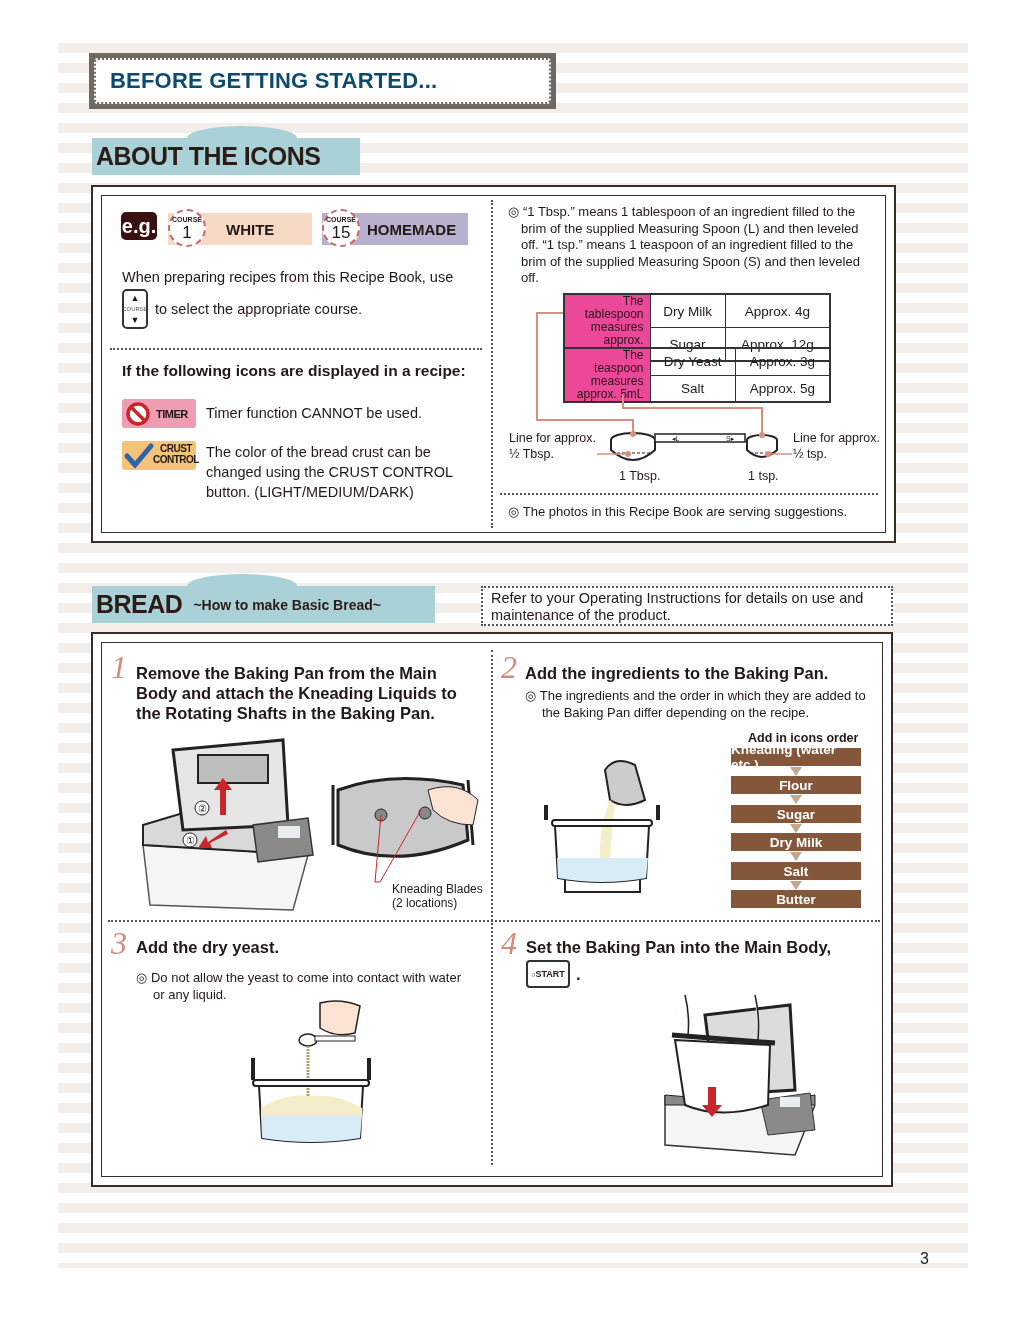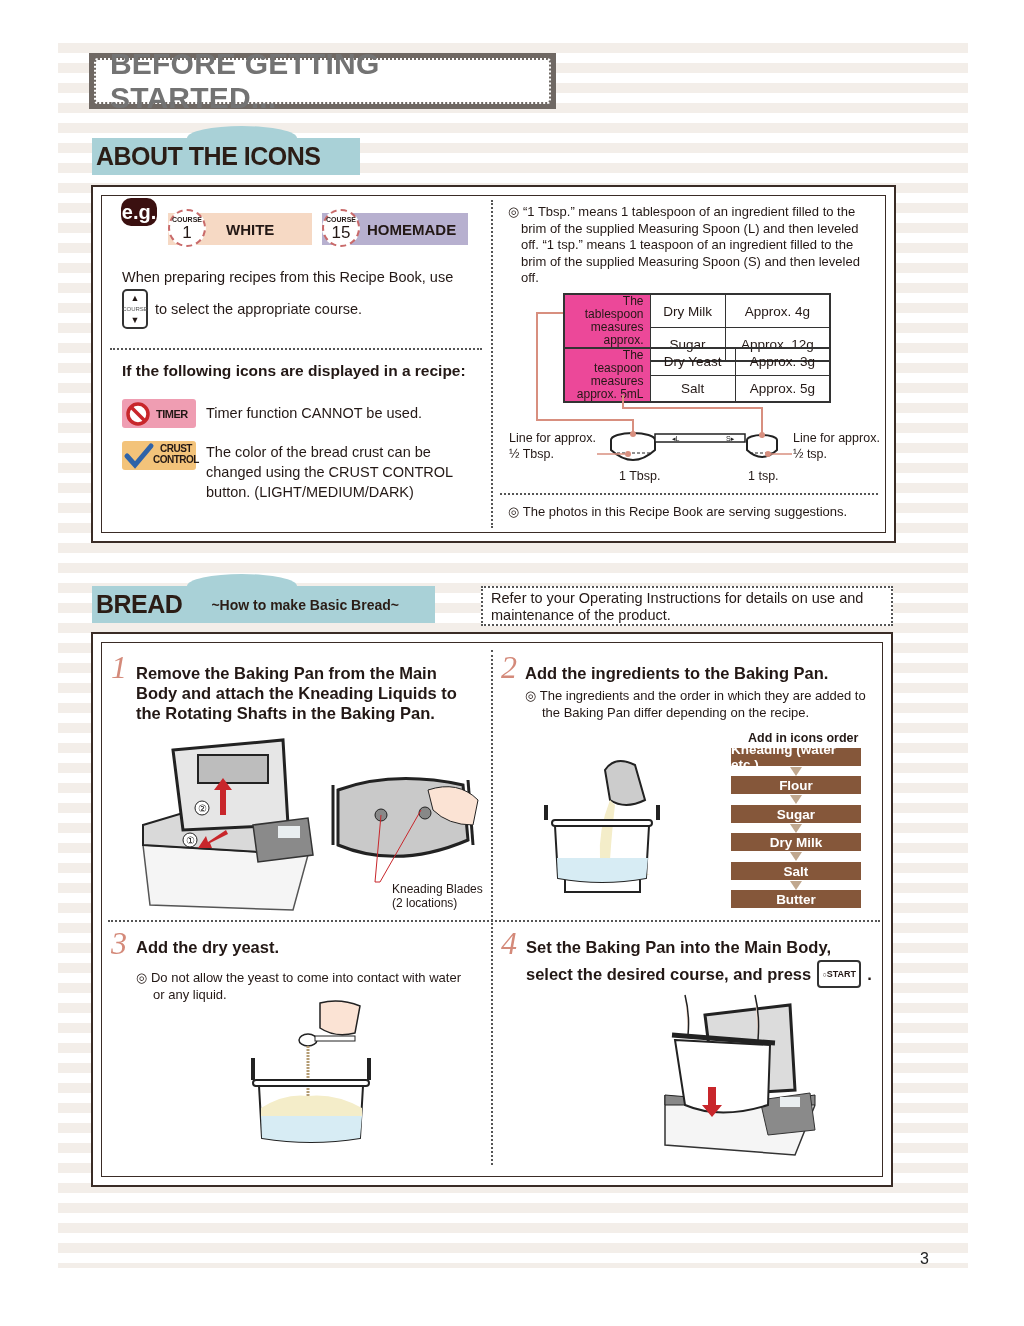--- a/index.html
+++ b/index.html
@@ -1,35 +1,35 @@
 <!DOCTYPE html>
 <html><head>
 <meta charset="utf-8">
 <style>
 *{box-sizing:border-box;margin:0;padding:0}
 body{width:1024px;height:1326px;background:#fff;font-family:"Liberation Sans",sans-serif;color:#231815;position:relative;overflow:hidden}
 .page{position:absolute;left:58px;top:43px;width:910px;height:1225px;
  background:repeating-linear-gradient(to bottom,#f3eee9 0px,#f3eee9 10px,#ffffff 10px,#ffffff 20px)}
 .title-box{position:absolute;left:89px;top:53px;width:467px;height:56px;background:#6f6863;padding:5px}
 .title-inner{width:100%;height:100%;background:#fff;border-radius:4px;border:2px dotted #6f6863;display:flex;align-items:center;padding-left:14px}
-.title-inner span{font-weight:bold;font-size:30px;letter-spacing:.2px;color:#737373}
+.title-inner span{font-weight:bold;font-size:22px;letter-spacing:.2px;color:#0c4a6e}
 .sec-tab{position:absolute;background:#a9d1d7;display:flex;align-items:center;padding-left:4px}
 .sec-tab::before{content:"";position:absolute;top:-12px;width:110px;height:24px;background:#a9d1d7;border-radius:50% 50% 0 0}
 .sec-tab.icons::before{left:95px}
 .sec-tab.bread::before{left:95px}
 .sec-tab .t{position:relative;font-weight:bold;font-size:25px;color:#2b1d16;letter-spacing:-.5px}
-.sec-tab .sub{position:relative;font-weight:bold;font-size:14px;color:#2b1d16;margin-left:29px}
+.sec-tab .sub{position:relative;font-weight:bold;font-size:14px;color:#2b1d16;margin-left:11px}
 .frame{position:absolute;border:2px solid #3a2c26;background:#fff;padding:6px}
 .frame-inner{position:absolute;left:8px;top:8px;right:8px;bottom:8px;border:1.5px solid #3a2c26}
 .vdash{position:absolute;border-left:2px dotted #555}
 .hdash{position:absolute;border-top:2px dotted #555}
 .txt{position:absolute;font-size:14.5px;line-height:20px;color:#231815}
 .small{font-size:13px;line-height:17px}
 .bold{font-weight:bold}
-.eg{position:absolute;left:121px;top:198px;width:36px;height:28px;background:#3b1010;border-radius:10px;color:#fff;font-weight:bold;font-size:20px;display:flex;align-items:center;justify-content:center}
+.eg{position:absolute;left:121px;top:212px;width:36px;height:28px;background:#3b1010;border-radius:5px;color:#fff;font-weight:bold;font-size:20px;display:flex;align-items:center;justify-content:center}
 .course-pill{position:absolute;height:32px;display:flex;align-items:center}
 .course-badge{width:38px;height:38px;border-radius:50%;border:2px dashed #c96a6a;background:#fff;position:absolute;left:0;top:-4px;display:flex;flex-direction:column;align-items:center;justify-content:center}
 .course-badge .c{font-size:7px;font-weight:bold;line-height:8px}
 .course-badge .n{font-size:17px;line-height:17px}
 .course-pill .lbl{font-weight:bold;font-size:15px;position:absolute}
 .updown{position:absolute;left:122px;top:289px;width:26px;height:40px;border:2px solid #333;border-radius:5px;display:flex;flex-direction:column;align-items:center;justify-content:space-between;padding:2px 0;font-size:9px;line-height:10px}
 .updown .mid{font-size:6px;color:#555}
 .icon-badge{position:absolute;border-radius:3px;display:flex;align-items:center}
 table.meas{position:absolute;border-collapse:collapse;border:2px solid #333;font-size:13.5px}
 table.meas td{border:1px solid #333;text-align:center;height:23px;padding:0 6px}
@@ -256,21 +256,20 @@
   <rect x="8" y="82" width="116" height="6" rx="3" fill="#fff" stroke="#222" stroke-width="2"></rect>
   <path d="M8 60 L8 82 M124 60 L124 82" stroke="#222" stroke-width="4"></path>
   <path d="M14 88 L17 140 Q66 148 115 140 L118 88" fill="none" stroke="#222" stroke-width="2"></path>
   <path d="M16 110 Q40 95 63 98 Q90 95 117 110 L117 118 L16 118 Z" fill="#f4edc9"></path>
   <path d="M16 118 L117 118 L115 140 Q66 148 17 140 Z" fill="#d7ecf4"></path>
 </svg>
 
 <div class="stepnum" style="left:501px;top:927px">4</div>
 <div class="steptitle" style="left:526px;top:937px">Set the Baking Pan into the Main Body,</div>
 <div class="steptitle" style="left:526px;top:960px;display:flex;align-items:center;gap:6px">
-  <span>select the desired course, and press</span>
   <span class="start-btn">
       <span style="font-size:7px">○</span>
       <span>START</span>
     </span>
   <span>.</span>
 </div>
 <svg width="170" height="170" style="left:660px;top:995px">
   <path d="M5 100 L5 150 L135 160 L155 110" fill="#f5f5f5" stroke="#333" stroke-width="1.5"></path>
   <path d="M5 100 L100 108 L155 100 L155 110 L5 110 Z" fill="#888" stroke="#222"></path>
   <path d="M45 20 L130 10 L135 95 L55 100 Z" fill="#dcdcdc" stroke="#222" stroke-width="3"></path>

